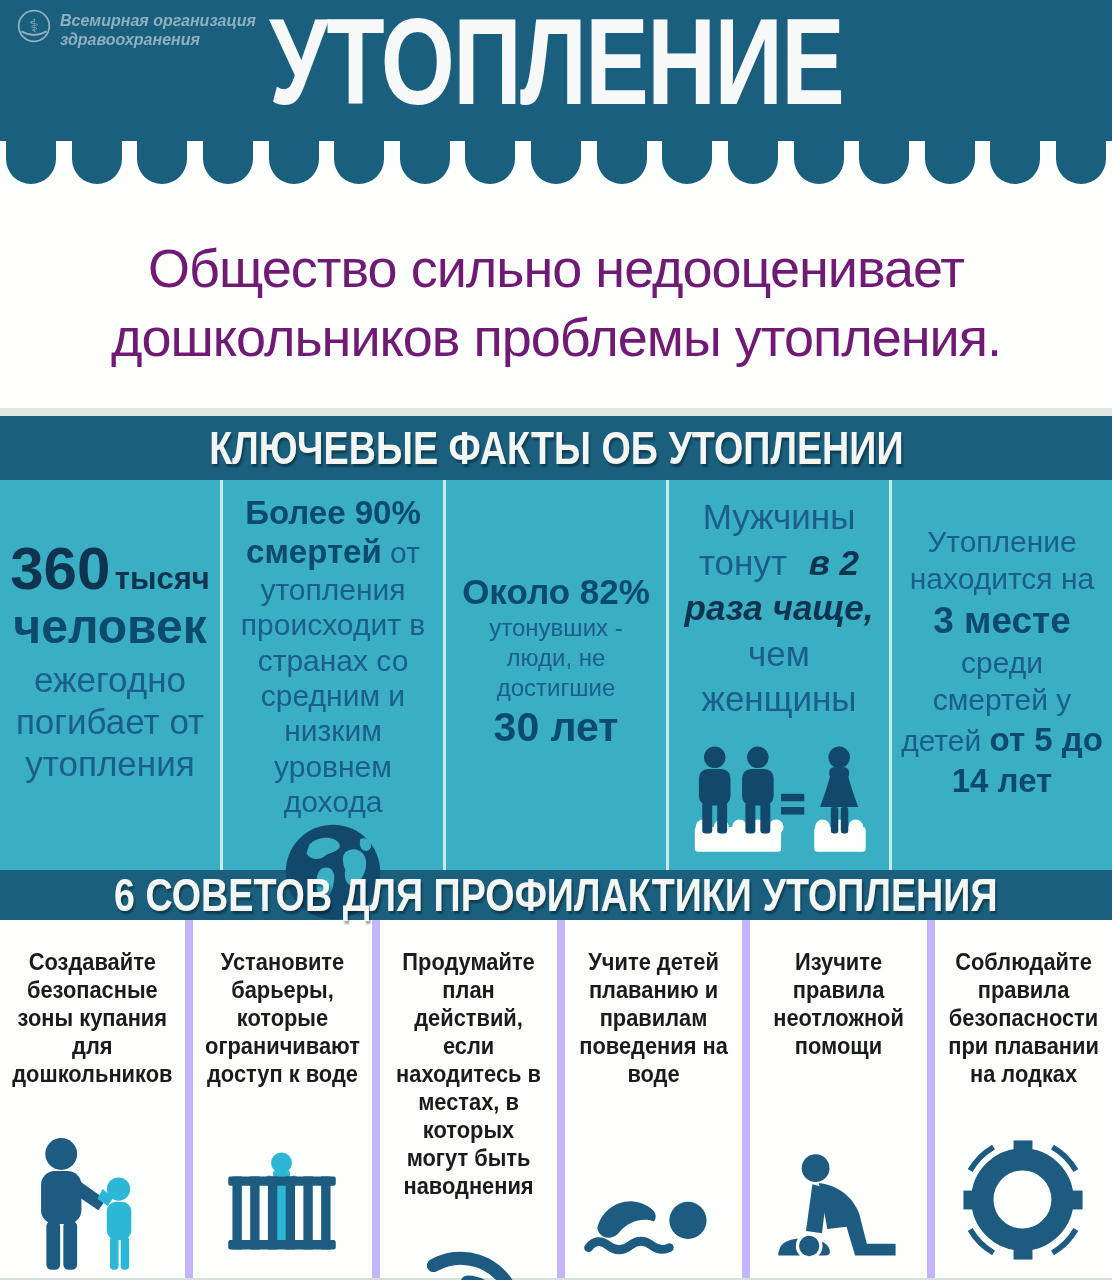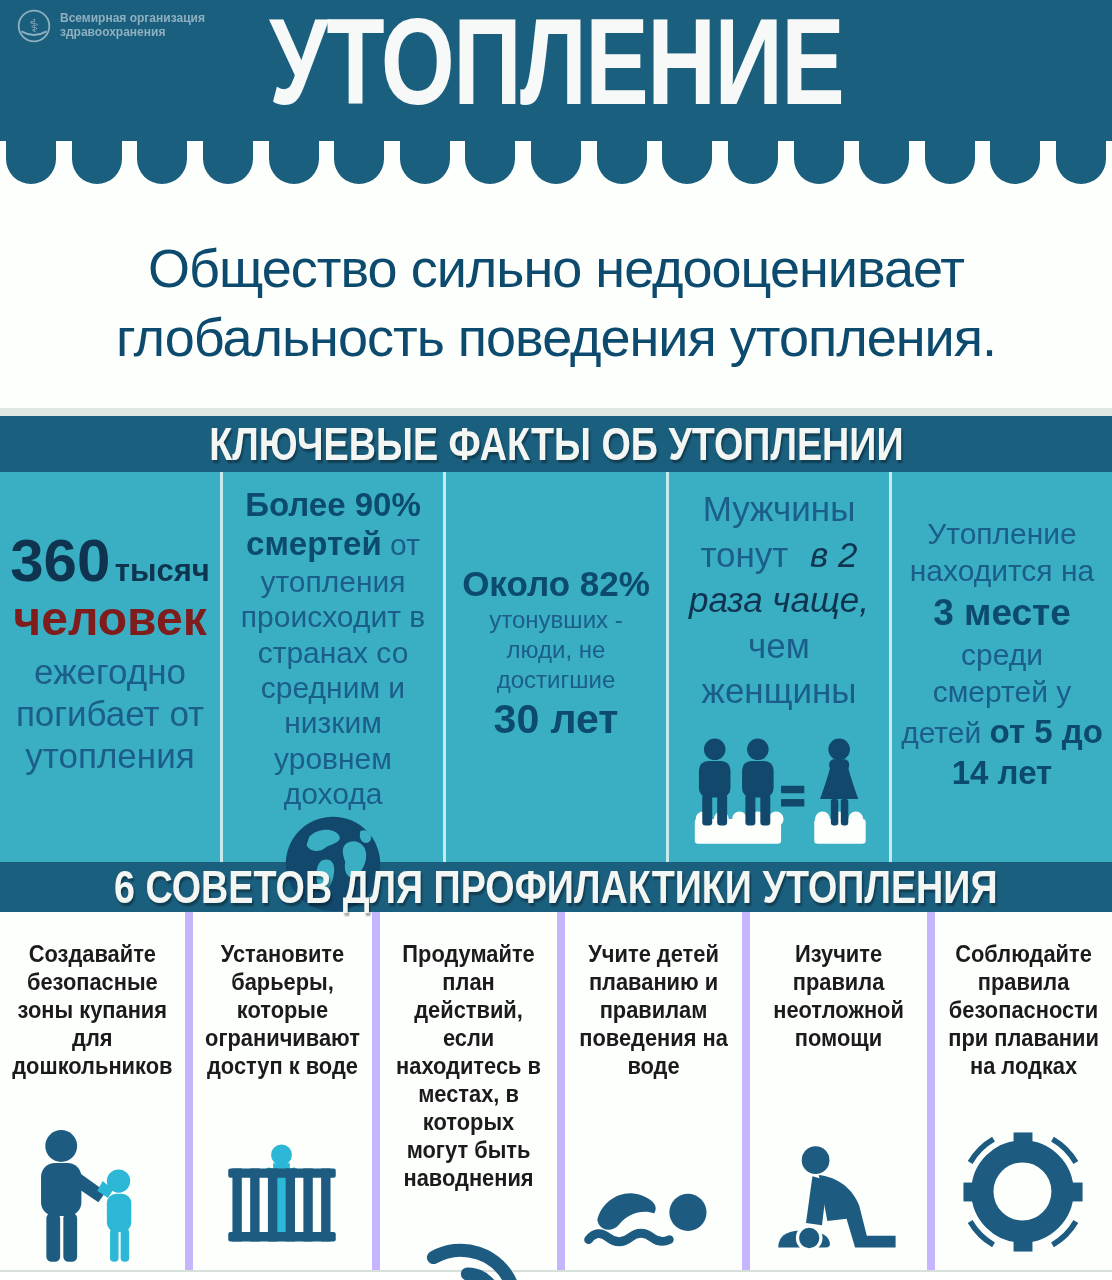--- a/index.html
+++ b/index.html
@@ -4,57 +4,57 @@
 <style>
   html,body{margin:0;padding:0;background:#fff;}
   .poster{
     position:relative;width:1112px;height:1280px;overflow:hidden;
     font-family:"Liberation Sans",sans-serif;background:#fff;
   }
   
   .header{position:relative;height:132px;background:#1a5f7e;}
   .who-logo{position:absolute;left:16px;top:8px;display:flex;align-items:flex-start;gap:8px;}
   .who-emblem{width:36px;height:36px;flex:0 0 auto;}
-  .who-text{color:#8fb0bf;font-size:12px;font-weight:bold;line-height:1.2;padding-top:3px;}
+  .who-text{color:#8fb0bf;font-size:16px;font-weight:bold;line-height:1.2;padding-top:3px;font-style:italic;}
   .main-title{position:absolute;left:0;top:-2px;width:100%;text-align:center;
     color:#f6f9f7;font-size:122px;font-weight:bold;line-height:1.05;white-space:nowrap;}
   .main-title>span{display:inline-block;transform:scale(0.78,1.0);transform-origin:center top;letter-spacing:-2px;}
   
   .wave-edge{position:relative;height:58px;background:#fdfffd;display:flex;justify-content:space-between;padding:0 6px;}
   .wave-edge::before{content:"";position:absolute;left:0;top:0;width:100%;height:9px;background:#1a5f7e;}
   .wave-finger{width:50px;height:52px;background:#1a5f7e;border-radius:0 0 26px 26px;}
   
   .intro{height:218px;background:#fdfffd;text-align:center;padding-top:44px;box-sizing:border-box;}
-  .intro-line{color:#0c4a6e;font-size:54px;line-height:1.28;letter-spacing:-1px;}
+  .intro-line{color:#701a75;font-size:54px;line-height:1.28;letter-spacing:-1px;}
   
   .strip{height:8px;background:#dfe9e2;}
-  .banner{height:56px;background:#1a5f7e;display:flex;align-items:center;justify-content:center;}
+  .banner{height:64px;background:#1a5f7e;display:flex;align-items:center;justify-content:center;}
   .banner-2{height:50px;}
   .banner-text{color:#f3f6f2;font-weight:bold;font-size:46px;white-space:nowrap;
     text-shadow:2px 3px 2px rgba(0,0,0,.35);}
   .banner-text>span{display:inline-block;transform:scaleX(.82);transform-origin:center;letter-spacing:0px;}
   
   .facts{height:390px;background:#3aaec3;display:flex;}
   .fact-col{flex:1;display:flex;flex-direction:column;align-items:center;text-align:center;
     padding:14px 8px 10px 8px;box-sizing:border-box;}
   .fact-col + .fact-col{border-left:3px solid #c9e9ec;}
   .fact-center{justify-content:center;padding-bottom:40px;}
   .fact-emph{color:#0c4a6e;font-weight:bold;}
   .fact-reg{color:#1b5e8a;}
   .f1-big{font-size:60px;color:#0f3450;font-weight:bold;line-height:1;}
   .f1-unit{font-size:31px;color:#0f3450;font-weight:bold;}
-  .f1-emph{font-size:48px;color:#7f1d1d;font-weight:bold;line-height:1.15;}
+  .f1-emph{font-size:48px;color:#0c4a6e;font-weight:bold;line-height:1.15;}
   .f1-text{font-size:35px;color:#1b5e8a;line-height:1.2;margin-top:4px;}
   .f2-text{font-size:30px;line-height:1.18;}
   .f2-text .fact-emph{font-size:33px;}
   .f3-emph{font-size:35px;line-height:1.2;}
   .f3-text{font-size:24px;line-height:1.25;}
   .f3-emph2{font-size:41px;line-height:1.2;}
   .f4-text{font-size:35px;line-height:1.3;}
-  .f4-bi{font-style:italic;font-weight:normal;color:#0f3450;margin-left:12px;}
+  .f4-bi{font-style:italic;font-weight:bold;color:#0f3450;margin-left:12px;}
   .f5-text{font-size:30px;line-height:1.25;}
   .f5-emph{font-size:37px;}
   .f5-emph2{font-size:33px;}
   .fact-icon-wrap{margin-top:auto;}
   
   .tips{height:360px;background:#fdfffd;display:flex;border-bottom:2px solid #d7dfda;box-sizing:border-box;}
   .tip-col{flex:1;display:flex;flex-direction:column;align-items:center;text-align:center;
     padding:28px 8px 8px 8px;box-sizing:border-box;gap:48px;}
   .tip-col + .tip-col{border-left:8px solid #c4b5fd;}
   .tip-text{font-size:23px;font-weight:bold;color:#1b1b1b;line-height:1.22;transform:scaleX(.95);transform-origin:center top;}
@@ -100,21 +100,21 @@
       <span class="wave-finger"></span>
       <span class="wave-finger"></span>
       <span class="wave-finger"></span>
       <span class="wave-finger"></span>
       <span class="wave-finger"></span>
       <span class="wave-finger"></span>
     </div>
 
   <div class="intro">
     <div class="intro-line">Общество сильно недооценивает</div>
-    <div class="intro-line">глобальность поведения утопления.</div>
+    <div class="intro-line">дошкольников проблемы утопления.</div>
   </div>
 
   <div class="strip"></div>
 
   <div class="banner">
     <div class="banner-text"><span>КЛЮЧЕВЫЕ ФАКТЫ ОБ УТОПЛЕНИИ</span></div>
   </div>
 
   <div class="facts">
 

